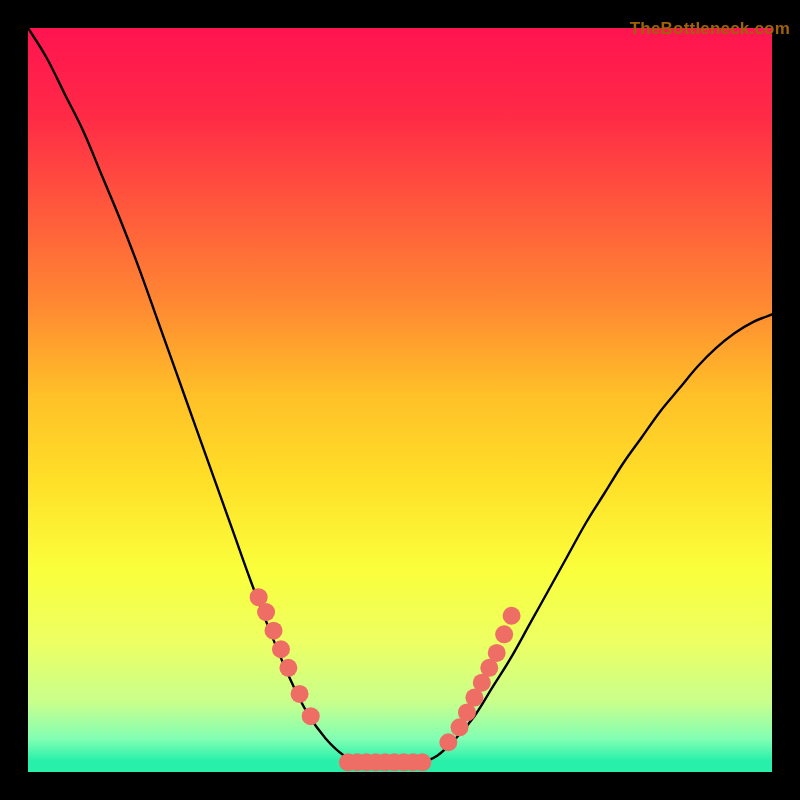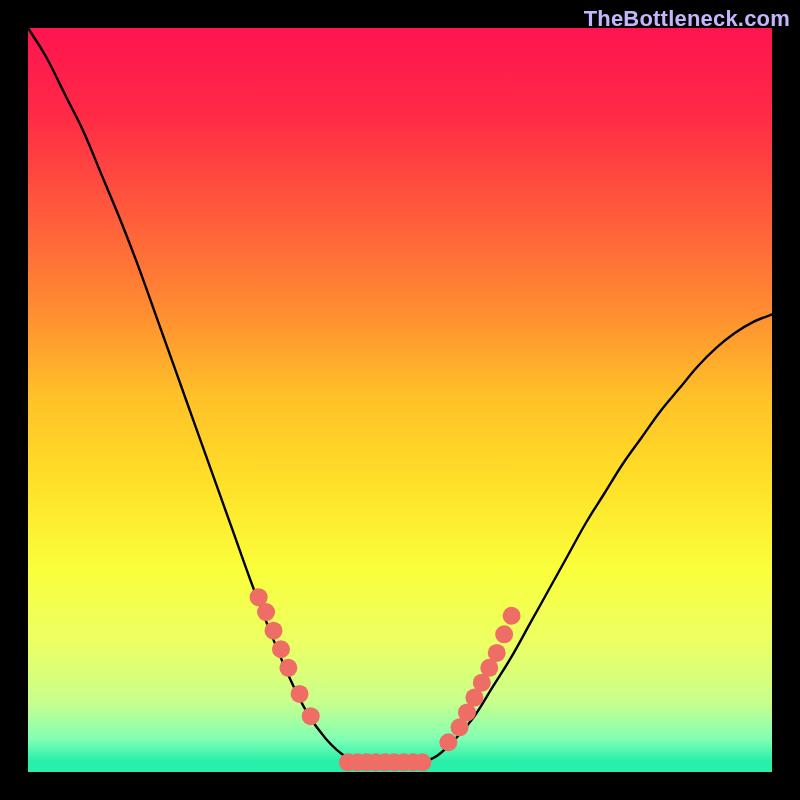--- a/index.html
+++ b/index.html
@@ -11,24 +11,24 @@
     background: #000;
     font-family: Arial, Helvetica, sans-serif;
   }
   #chart-container {
     position: relative;
     width: 800px;
     height: 800px;
   }
   #watermark {
     position: absolute;
-    top: 6px;
+    top: 19px;
     right: 10px;
-    color: #c4b5fd;
-    font-size: 22px;
+    color: #a16207;
+    font-size: 17px;
     font-weight: bold;
     z-index: 10;
     letter-spacing: 0.2px;
   }
   svg {
     display: block;
   }
 </style>
 </head>
 <body>

